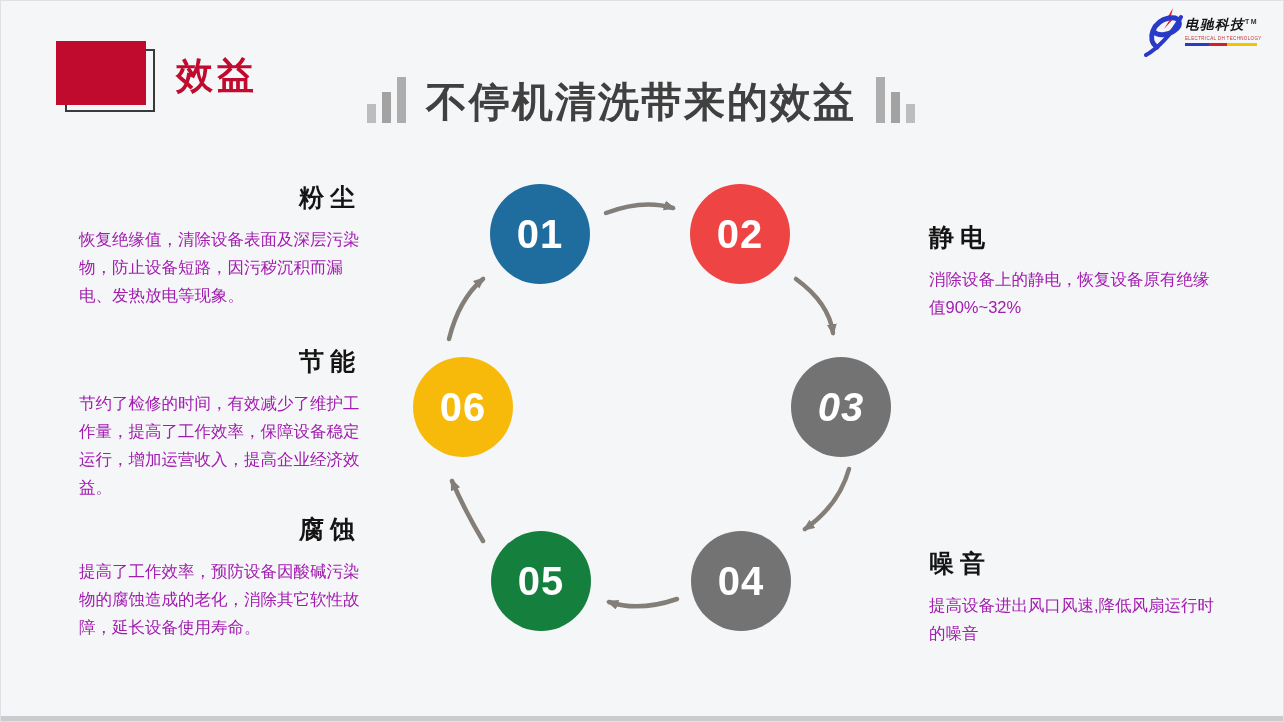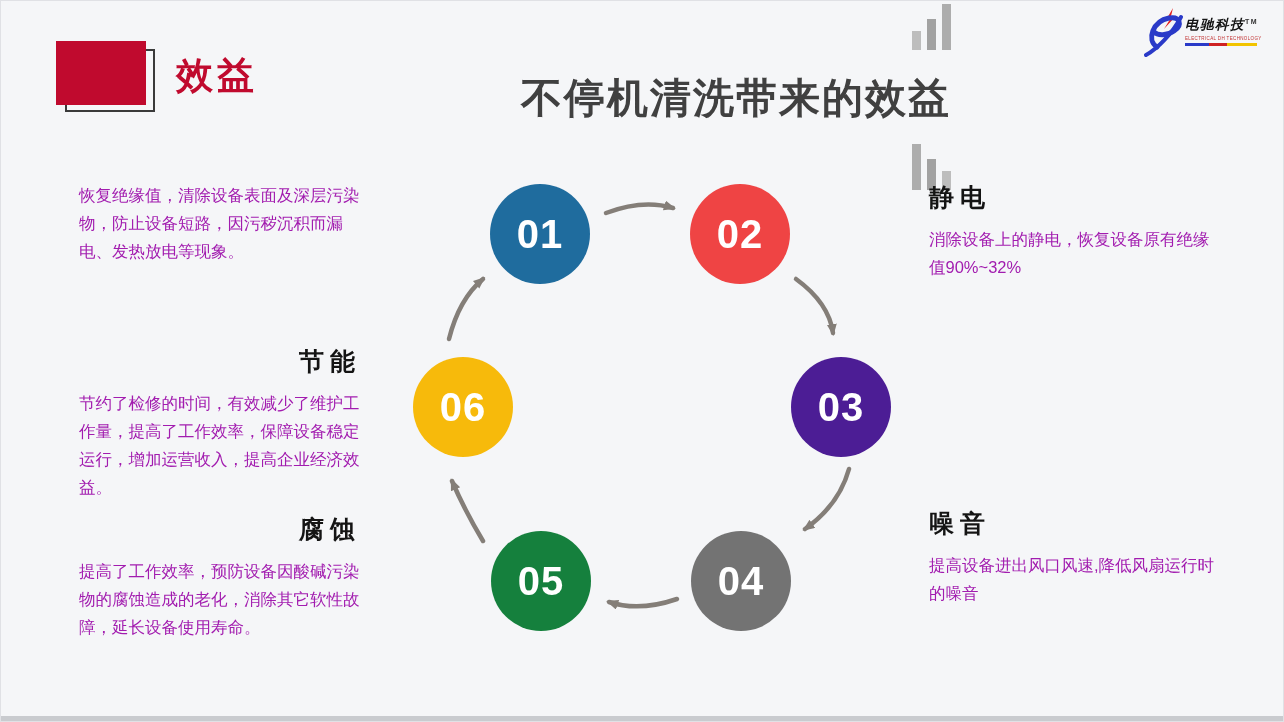--- a/index.html
+++ b/index.html
@@ -21,21 +21,21 @@
   }
   .sq-red {
     position:absolute; left:55px; top:40px; width:90px; height:64px;
   }
   .section-label {
     position:absolute; left:175px; top:50px;
     font-size:37px; font-weight:bold; letter-spacing:4px;
   }
   .title-row {
     position:absolute; left:330px; top:70px; width:620px; height:56px;
-    display:flex; align-items:flex-end; justify-content:center; gap:20px;flex-direction:column;
+    display:flex; align-items:flex-end; justify-content:center; gap:20px;
   }
   .main-title {
     font-size:41px; font-weight:bold; color:#404040; letter-spacing:2px;
     line-height:1.2; white-space:nowrap;
   }
   .bars { display:flex; align-items:flex-end; gap:6px; height:50px; padding-bottom:4px; }
   .bars i { display:block; width:9px; }
   .bars .b1 { height:19px; background:#bdbdbd; }
   .bars .b2 { height:31px; background:#a2a2a2; }
   .bars .b3 { height:46px; background:#adadad; }
@@ -60,21 +60,21 @@
 
   
   .tblock { position:absolute; }
   .tblock h3 {
     font-size:25px; font-weight:bold; color:#141414; letter-spacing:6px;
     margin-bottom:11px;
   }
   .tblock p { font-size:16.5px; color:#a21caf; line-height:28px; }
   .left-col  { left:78px;  width:294px; }
   .left-col h3 { text-align:right; padding-right:12px; }
-  .right-col { left:928px; width:290px; }
+  .right-col { left:928px; width:290px;margin-top:40px; }
 
   
   .circle {
     position:absolute; width:100px; height:100px; border-radius:50%;
     display:flex; align-items:center; justify-content:center;
   }
   .circle span {
     color:#ffffff; font-size:40px; font-weight:bold; letter-spacing:1px;
   }
   .arrows { position:absolute; left:380px; top:160px; }
@@ -111,20 +111,21 @@
     <div class="logo-text">
       <div class="logo-name">
         <span>电驰科技</span><span class="logo-tm">TM</span>
       </div>
       <div class="logo-sub">ELECTRICAL DH TECHNOLOGY</div>
       <div class="logo-bar"></div>
     </div>
   </div>
 
   <div class="tblock left-col" style="top:180px">
+    <h3>粉尘</h3>
     <p>恢复绝缘值，清除设备表面及深层污染物，防止设备短路，因污秽沉积而漏电、发热放电等现象。</p>
   </div>
   <div class="tblock left-col" style="top:344px">
     <h3>节能</h3>
     <p>节约了检修的时间，有效减少了维护工作量，提高了工作效率，保障设备稳定运行，增加运营收入，提高企业经济效益。</p>
   </div>
   <div class="tblock left-col" style="top:512px">
     <h3>腐蚀</h3>
     <p>提高了工作效率，预防设备因酸碱污染物的腐蚀造成的老化，消除其它软性故障，延长设备使用寿命。</p>
   </div>
@@ -137,21 +138,21 @@
     <h3>噪音</h3>
     <p>提高设备进出风口风速,降低风扇运行时的噪音</p>
   </div>
 
   <div class="circle" style="left: 489px; top: 183px; background-color: rgb(31, 108, 158);">
     <span>01</span>
   </div>
   <div class="circle" style="left: 689px; top: 183px; background-color: #ef4444;">
     <span>02</span>
   </div>
-  <div class="circle" style="left: 790px; top: 356px; background-color: #4c1d95;">
+  <div class="circle" style="left: 790px; top: 356px; background-color: #737373; font-style: italic;">
     <span>03</span>
   </div>
   <div class="circle" style="left: 690px; top: 530px; background-color: #737373;">
     <span>04</span>
   </div>
   <div class="circle" style="left: 490px; top: 530px; background-color: #15803d;">
     <span>05</span>
   </div>
   <div class="circle" style="left: 412px; top: 356px; background-color: rgb(247, 186, 11);">
     <span>06</span>

